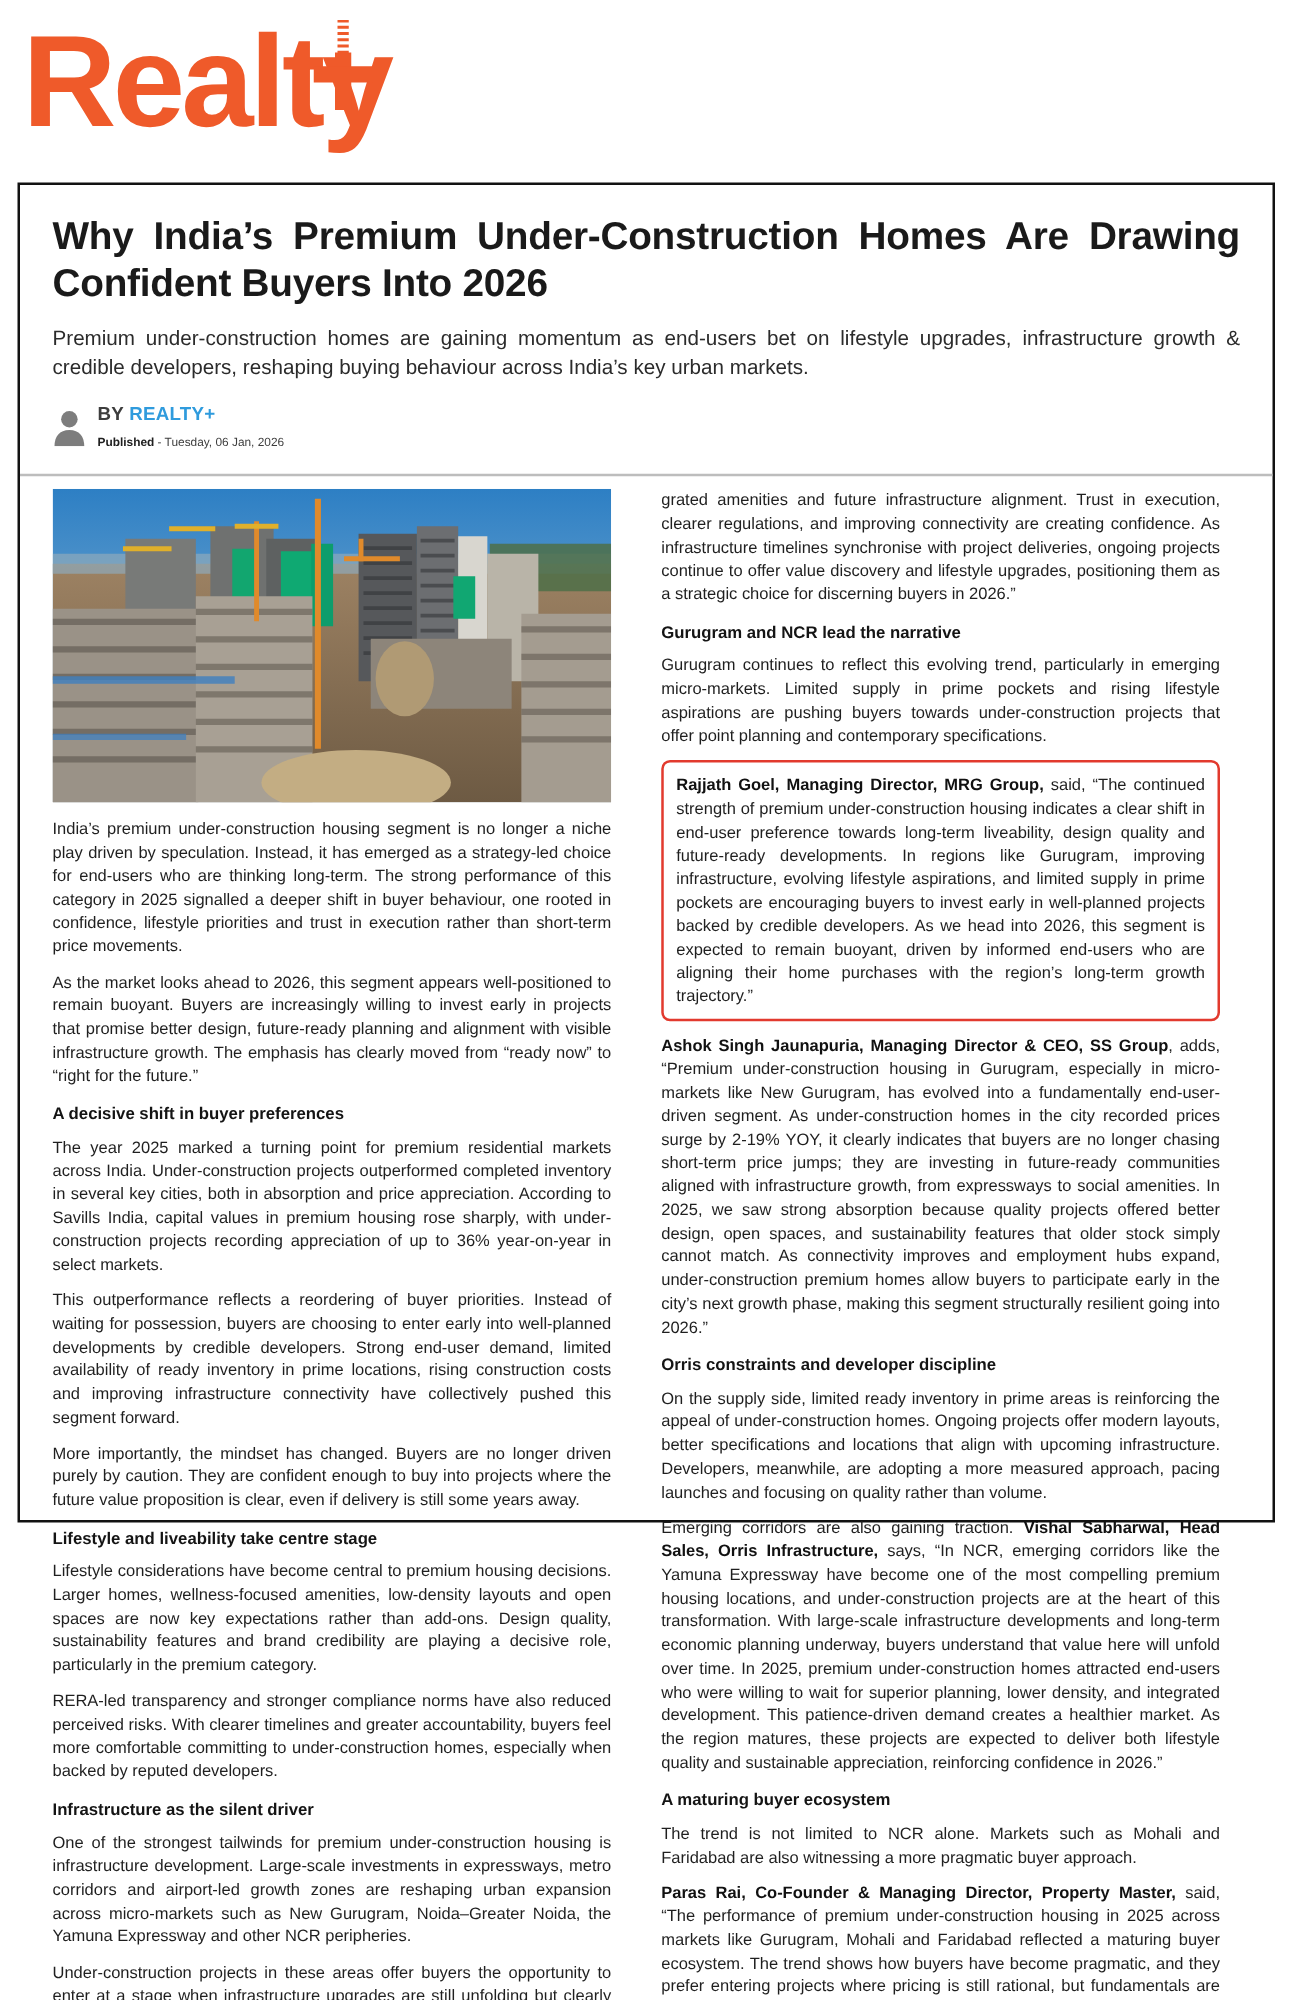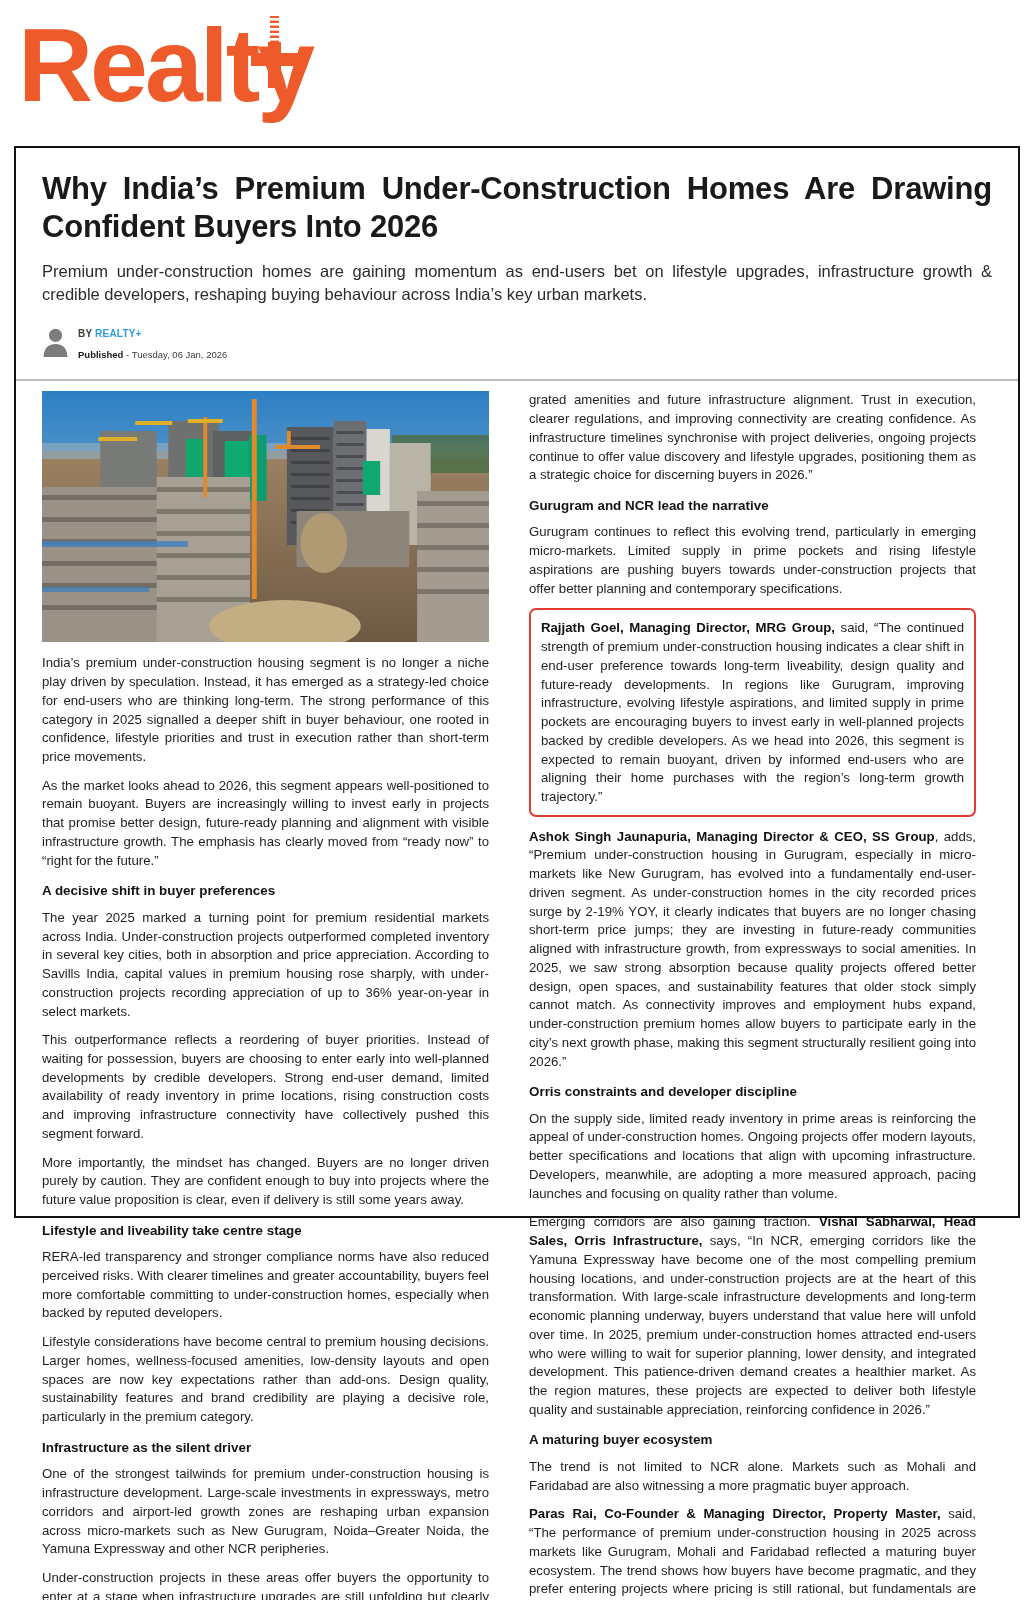--- a/index.html
+++ b/index.html
@@ -61,21 +61,21 @@
     display: flex;
     align-items: center;
     gap: 9px;
     padding-bottom: 8px;
   }
   .avatar {
     width: 27px; height: 30px;
     flex: 0 0 auto;
   }
   .byline-text { line-height: 1.32; }
-  .byline-row1 { font-size: 10px; letter-spacing: .2px; color:#3d3d3d; font-weight:600;}
+  .byline-row1 { font-size: 15px; letter-spacing: .2px; color:#3d3d3d; font-weight:600;}
   .byline-row1 .brand { color:#2f9bdd; font-weight:bold; }
   .byline-row2 { font-size: 9.5px; color:#3d3d3d; }
   .byline-row2 b { color:#202020; }
 
   
   .columns {
     display: flex;
     padding: 10px 26px 14px 26px;
     gap: 0;
   }
@@ -279,35 +279,35 @@
 
         <p class="body">India’s premium under-construction housing segment is no longer a niche play driven by speculation. Instead, it has emerged as a strategy-led choice for end-users who are thinking long-term. The strong performance of this category in 2025 signalled a deeper shift in buyer behaviour, one rooted in confidence, lifestyle priorities and trust in execution rather than short-term price movements.</p>
         <p class="body">As the market looks ahead to 2026, this segment appears well-positioned to remain buoyant. Buyers are increasingly willing to invest early in projects that promise better design, future-ready planning and alignment with visible infrastructure growth. The emphasis has clearly moved from “ready now” to “right for the future.”</p>
 
         <h3 class="subhead">A decisive shift in buyer preferences</h3>
         <p class="body">The year 2025 marked a turning point for premium residential markets across India. Under-construction projects outperformed completed inventory in several key cities, both in absorption and price appreciation. According to Savills India, capital values in premium housing rose sharply, with under-construction projects recording appreciation of up to 36% year-on-year in select markets.</p>
         <p class="body">This outperformance reflects a reordering of buyer priorities. Instead of waiting for possession, buyers are choosing to enter early into well-planned developments by credible developers. Strong end-user demand, limited availability of ready inventory in prime locations, rising construction costs and improving infrastructure connectivity have collectively pushed this segment forward.</p>
         <p class="body">More importantly, the mindset has changed. Buyers are no longer driven purely by caution. They are confident enough to buy into projects where the future value proposition is clear, even if delivery is still some years away.</p>
 
         <h3 class="subhead">Lifestyle and liveability take centre stage</h3>
+        <p class="body">Lifestyle considerations have become central to premium housing decisions. Larger homes, wellness-focused amenities, low-density layouts and open spaces are now key expectations rather than add-ons. Design quality, sustainability features and brand credibility are playing a decisive role, particularly in the premium category.</p>
         <p class="body">RERA-led transparency and stronger compliance norms have also reduced perceived risks. With clearer timelines and greater accountability, buyers feel more comfortable committing to under-construction homes, especially when backed by reputed developers.</p>
-        <p class="body">Lifestyle considerations have become central to premium housing decisions. Larger homes, wellness-focused amenities, low-density layouts and open spaces are now key expectations rather than add-ons. Design quality, sustainability features and brand credibility are playing a decisive role, particularly in the premium category.</p>
 
         <h3 class="subhead">Infrastructure as the silent driver</h3>
         <p class="body">One of the strongest tailwinds for premium under-construction housing is infrastructure development. Large-scale investments in expressways, metro corridors and airport-led growth zones are reshaping urban expansion across micro-markets such as New Gurugram, Noida–Greater Noida, the Yamuna Expressway and other NCR peripheries.</p>
         <p class="body">Under-construction projects in these areas offer buyers the opportunity to enter at a stage when infrastructure upgrades are still unfolding but clearly visible. This allows value appreciation to play out over time, closely tied to improved connectivity and civic amenities.</p>
 
       </div>
 
       <div class="col right">
 
         <p class="body">grated amenities and future infrastructure alignment. Trust in execution, clearer regulations, and improving connectivity are creating confidence. As infrastructure timelines synchronise with project deliveries, ongoing projects continue to offer value discovery and lifestyle upgrades, positioning them as a strategic choice for discerning buyers in 2026.”</p>
 
         <h3 class="subhead">Gurugram and NCR lead the narrative</h3>
-        <p class="body">Gurugram continues to reflect this evolving trend, particularly in emerging micro-markets. Limited supply in prime pockets and rising lifestyle aspirations are pushing buyers towards under-construction projects that offer better planning and contemporary specifications.</p>
+        <p class="body">Gurugram continues to reflect this evolving trend, particularly in emerging micro-markets. Limited supply in prime pockets and rising lifestyle aspirations are pushing buyers towards under-construction projects that offer point planning and contemporary specifications.</p>
 
         <div class="quote-box">
           <p class="body last"><span class="lead-name">Rajjath Goel, Managing Director, MRG Group,</span><span> said, “The continued strength of premium under-construction housing indicates a clear shift in end-user preference towards long-term liveability, design quality and future-ready developments. In regions like Gurugram, improving infrastructure, evolving lifestyle aspirations, and limited supply in prime pockets are encouraging buyers to invest early in well-planned projects backed by credible developers. As we head into 2026, this segment is expected to remain buoyant, driven by informed end-users who are aligning their home purchases with the region’s long-term growth trajectory.”</span></p>
         </div>
 
         <p class="body"><span class="lead-name">Ashok Singh Jaunapuria, Managing Director &amp; CEO, SS Group</span><span>, adds, “Premium under-construction housing in Gurugram, especially in micro-markets like New Gurugram, has evolved into a fundamentally end-user-driven segment. As under-construction homes in the city recorded prices surge by 2-19% YOY, it clearly indicates that buyers are no longer chasing short-term price jumps; they are investing in future-ready communities aligned with infrastructure growth, from expressways to social amenities. In 2025, we saw strong absorption because quality projects offered better design, open spaces, and sustainability features that older stock simply cannot match. As connectivity improves and employment hubs expand, under-construction premium homes allow buyers to participate early in the city’s next growth phase, making this segment structurally resilient going into 2026.”</span></p>
 
         <h3 class="subhead">Orris constraints and developer discipline</h3>
         <p class="body">On the supply side, limited ready inventory in prime areas is reinforcing the appeal of under-construction homes. Ongoing projects offer modern layouts, better specifications and locations that align with upcoming infrastructure. Developers, meanwhile, are adopting a more measured approach, pacing launches and focusing on quality rather than volume.</p>
 

